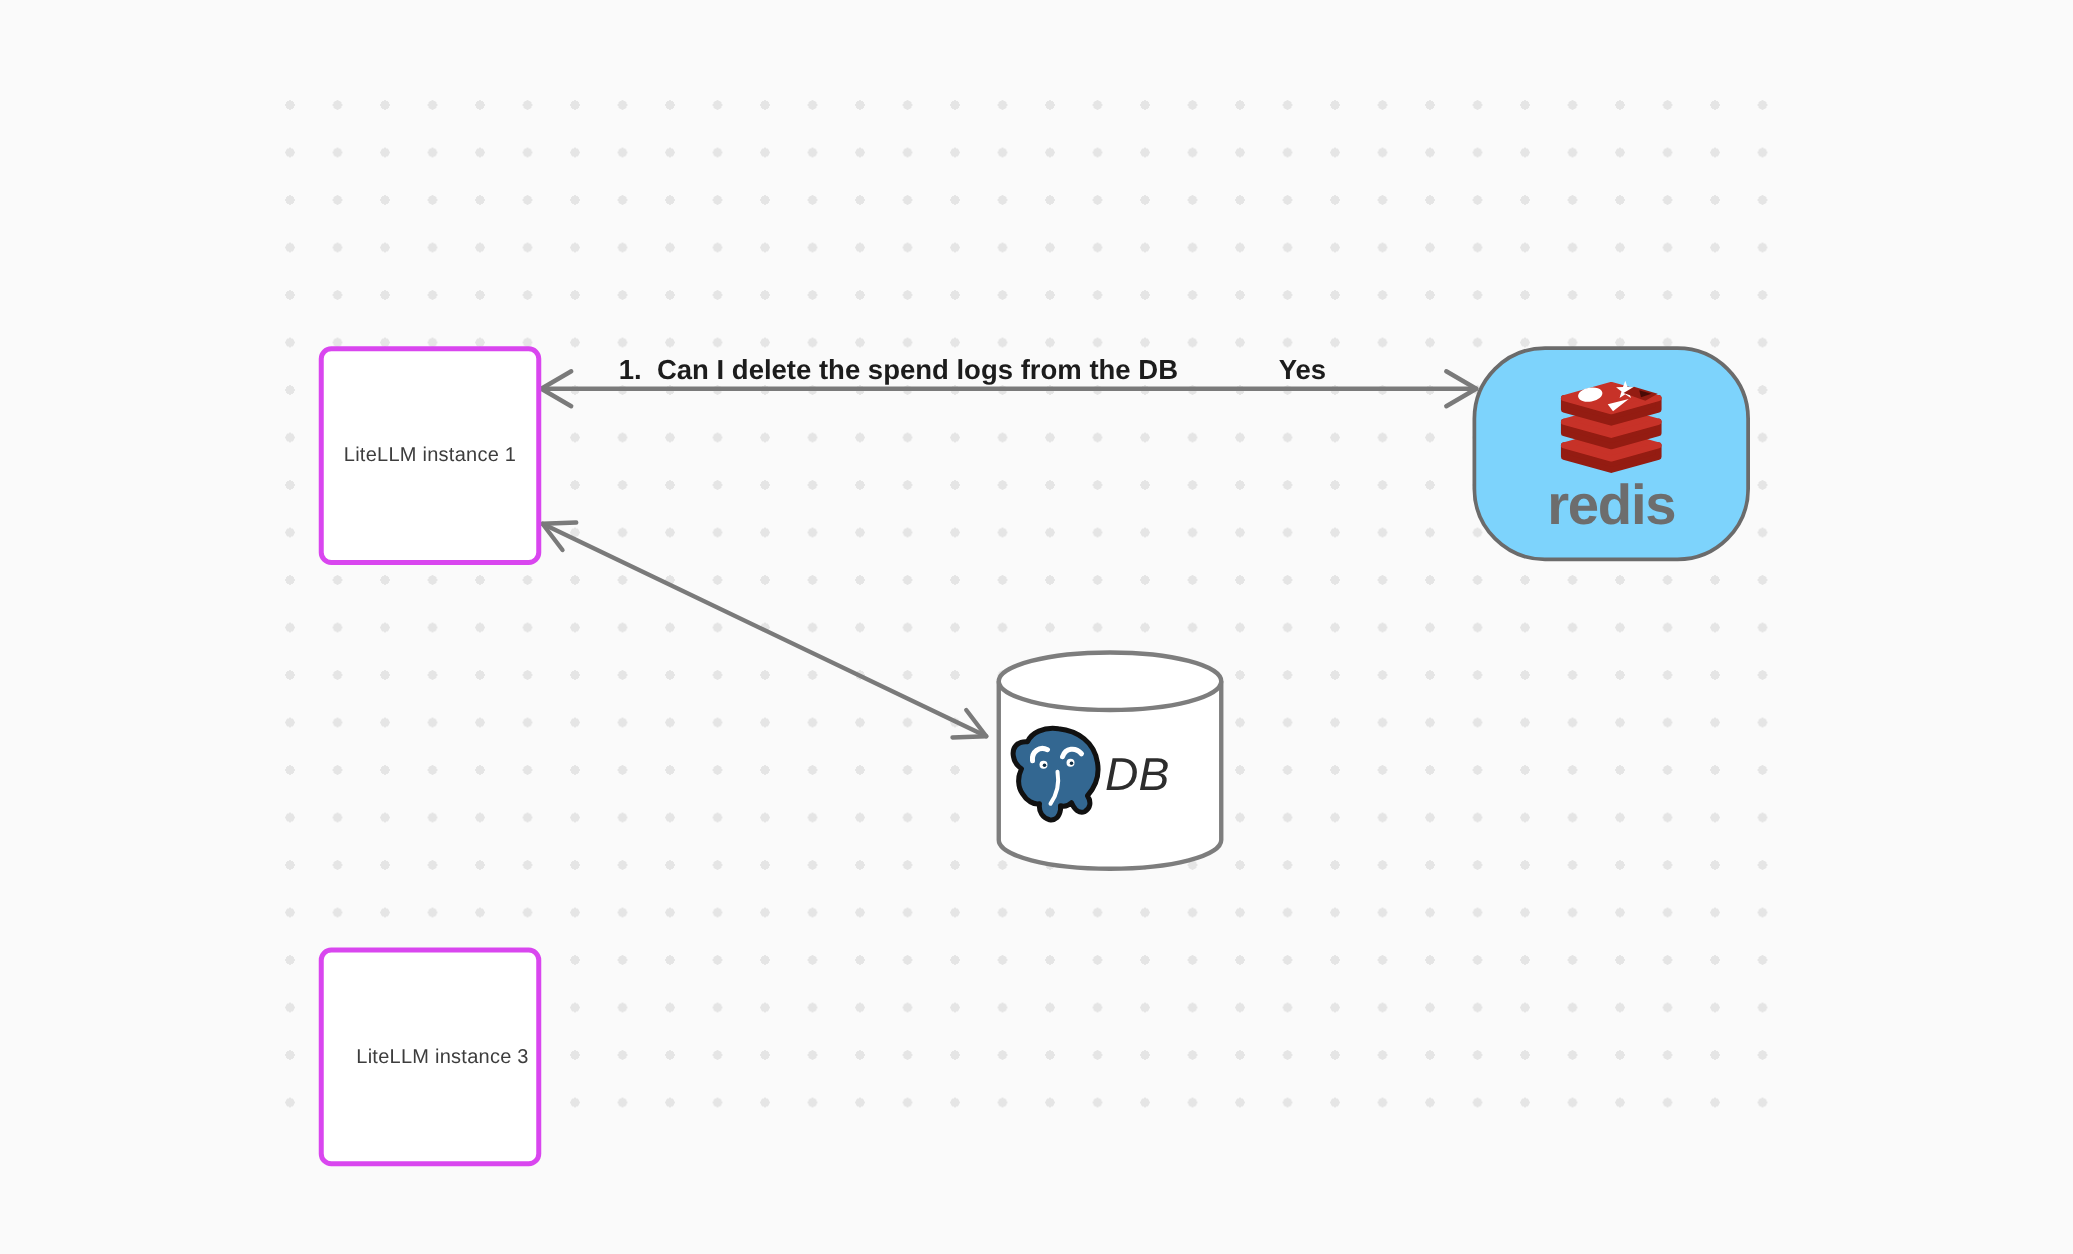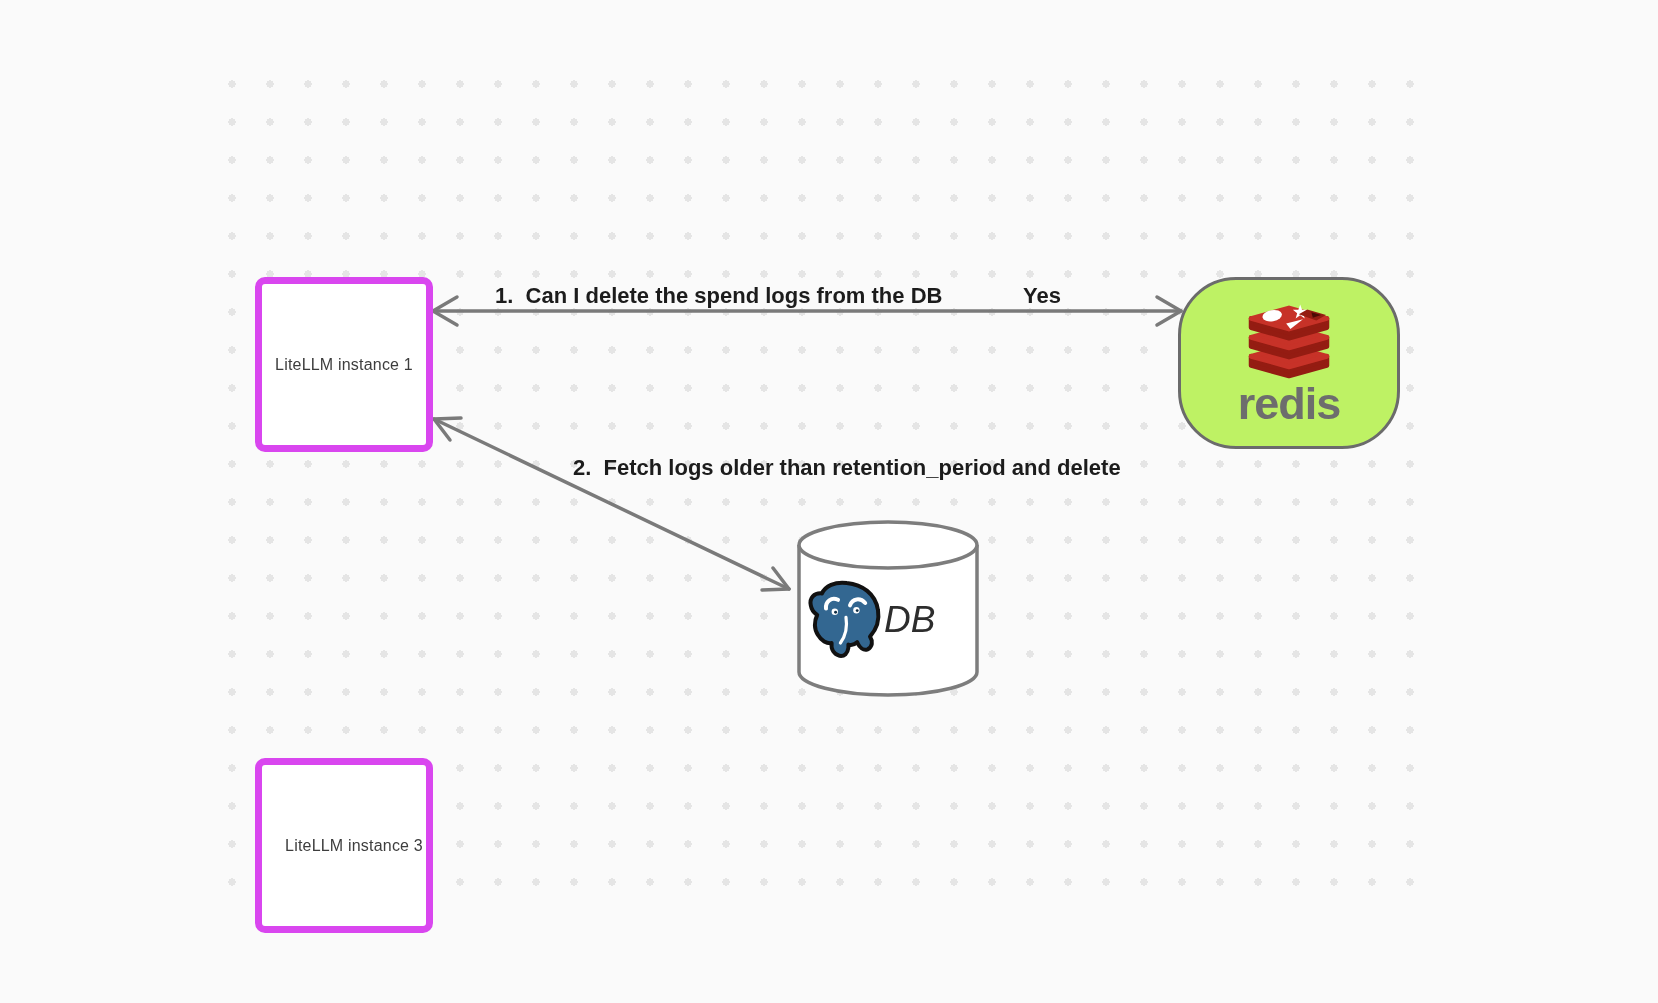--- a/index.html
+++ b/index.html
@@ -2,24 +2,24 @@
 <html><head>
 <meta charset="utf-8">
 <style>
   html,body{margin:0;padding:0;background:#fafafa;}
   .canvas{position:relative;width:1658px;height:1003px;background:#fafafa;overflow:hidden;
           font-family:"Liberation Sans",sans-serif;}
   .dots{position:absolute;left:213px;top:65px;width:1216px;height:836px;
         background-image:radial-gradient(circle,#e5e5e5 3.6px,transparent 3.7px);
         background-size:38px 38px;}
   .wires{position:absolute;left:0;top:0;width:1658px;height:1003px;}
-  .node-box{position:absolute;width:178px;height:175px;background:#ffffff;border:7px solid #d946ef;
+  .node-box{position:absolute;width:178px;height:175px;background:#ffffff;border:4px solid #d946ef;
             border-radius:10px;box-sizing:border-box;display:flex;align-items:center;justify-content:center;}
   .node-box .lbl{font-size:16px;color:#3d3d3d;letter-spacing:.2px;}
-  .node-redis{position:absolute;left:1178px;top:277px;width:222px;height:172px;background:#bef264;
+  .node-redis{position:absolute;left:1178px;top:277px;width:222px;height:172px;background:#7dd3fc;
               border:3px solid #6b6b6b;border-radius:58px;box-sizing:border-box;
               display:flex;flex-direction:column;align-items:center;justify-content:center;}
   .redis-word{font-size:45px;font-weight:700;color:#6d6d6d;letter-spacing:-1px;line-height:1;
               margin-top:2px;}
   .db-content{position:absolute;left:806px;top:576px;width:170px;height:86px;
               display:flex;align-items:center;justify-content:flex-start;font-style:italic;}
   .db-word{font-size:37px;color:#2d2d2d;line-height:1;margin-left:-2px;}
   .edge-label{position:absolute;font-weight:700;font-size:22px;color:#1c1c1c;white-space:pre;line-height:26px;}
   .el1{left:495px;top:283px;}
   .elyes{left:1023px;top:283px;}
@@ -47,21 +47,20 @@
     </g>
 
     <g stroke="#7d7d7d" stroke-width="3.5">
       <path d="M799 545 L799 672 A89 23 0 0 0 977 672 L977 545" fill="#ffffff"></path>
       <ellipse cx="888" cy="545" rx="89" ry="23" fill="#ffffff"></ellipse>
     </g>
   </svg>
 
   <div class="edge-label el1">1.  Can I delete the spend logs from the DB</div>
   <div class="edge-label elyes">Yes</div>
-  <div class="edge-label el2">2.  Fetch logs older than retention_period and delete</div>
 
   <div class="node-box" style="left:255px;top:277px;">
     <span class="lbl">LiteLLM instance 1</span>
   </div>
   <div class="node-box" style="left:255px;top:758px;padding-left:20px;">
     <span class="lbl">LiteLLM instance 3</span>
   </div>
 
   <div class="node-redis">
     <svg width="84" height="79" viewBox="0 0 120 112">

